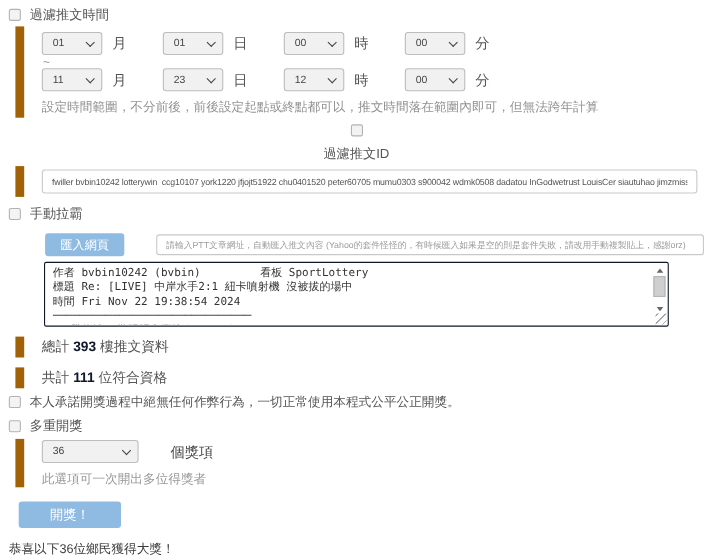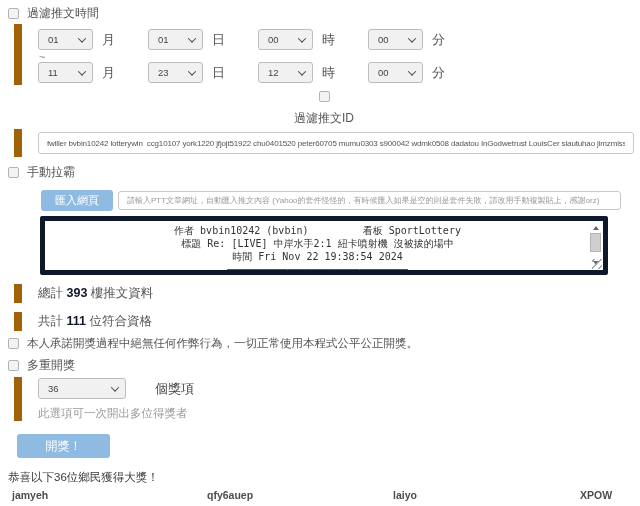--- a/index.html
+++ b/index.html
@@ -20,29 +20,29 @@
   .chev{display:inline-block;width:5px;height:5px;border-right:1.3px solid #444;
     border-bottom:1.3px solid #444;transform:rotate(45deg) translate(-1px,-1px);flex:none;}
   .sel-row{display:flex;align-items:center;margin-top:4px;}
   .sel-group{display:flex;align-items:center;margin-right:33px;}
   .unit{font-size:13px;color:#555;margin-left:9px;}
   .tilde{font-size:11px;color:#888;margin:2px 0 0 1px;line-height:10px;}
   .note{font-size:11.5px;color:#919191;margin-top:7px;}
   .text-input{box-sizing:border-box;height:22px;border:1px solid #c9c9c9;border-radius:3px;
     padding:0 8px;font-family:"Liberation Sans","DejaVu Sans",sans-serif;color:#555;}
   #id-input{width:596px;font-size:8px;letter-spacing:-0.15px;margin-top:3px;}
-  .import-row{display:flex;align-items:center;margin:9px 0 0 41px;}
+  .import-row{display:flex;align-items:center;margin:9px 0 0 41px;gap:24px;}
   .btn{display:inline-flex;align-items:center;justify-content:center;background:#8fbbe3;
     color:#fff;border:none;border-radius:3px;cursor:pointer;
     font-family:"Liberation Sans","DejaVu Sans",sans-serif;}
   .btn-import{width:72px;height:21px;font-size:11px;flex:none;}
   #url-input{width:503px;height:19px;margin-left:5px;font-size:8px;}
   #url-input::placeholder{color:#9a9a9a;}
   .ta{box-sizing:border-box;position:relative;margin:5px 0 0 40px;width:568px;height:59px;
-    border:5px solid #0f172a;border-radius:2px;background:#fff;overflow:hidden;cursor:text;text-align:center;}
+    border:1px solid #0f172a;border-radius:2px;background:#fff;overflow:hidden;cursor:text;}
   .ta-content{padding:3px 20px 0 7px;font-family:"DejaVu Sans Mono","Liberation Mono",monospace;
     font-size:10px;line-height:13px;color:#333;}
   .ta-content div{white-space:pre;overflow:hidden;}
   .ghost{color:#999;}
   .sbar{position:absolute;top:1px;right:1px;width:13px;height:43px;display:flex;
     flex-direction:column;align-items:center;background:#fdfdfd;}
   .tri-up{width:0;height:0;border-left:3px solid transparent;border-right:3px solid transparent;
     border-bottom:4px solid #666;margin-top:4px;cursor:pointer;}
   .tri-down{width:0;height:0;border-left:3px solid transparent;border-right:3px solid transparent;
     border-top:4px solid #666;margin-top:auto;cursor:pointer;}
@@ -132,20 +132,21 @@
     </span>
     <span class="sel-group">
       <span class="fsel">
         <span>00</span>
         <span class="chev"></span>
       </span>
       <span class="unit">分</span>
     </span>
   </div>
 
+  <div class="note">設定時間範圍，不分前後，前後設定起點或終點都可以，推文時間落在範圍內即可，但無法跨年計算</div>
 </div>
 
 
 <div class="check-row" style="margin-top:6px;flex-direction:column;">
   <span class="checkbox"></span>
   <span class="check-label">過濾推文ID</span>
 </div>
 <div class="indent" style="margin-top:2px;padding-bottom:3px;">
   <input id="id-input" class="text-input" type="text" value="fwiller bvbin10242 lotterywin  ccg10107 york1220 jfjojt51922 chu0401520 peter60705 mumu0303 s900042 wdmk0508 dadatou InGodwetrust LouisCer siautuhao jimzmissor" style="">
 </div>

